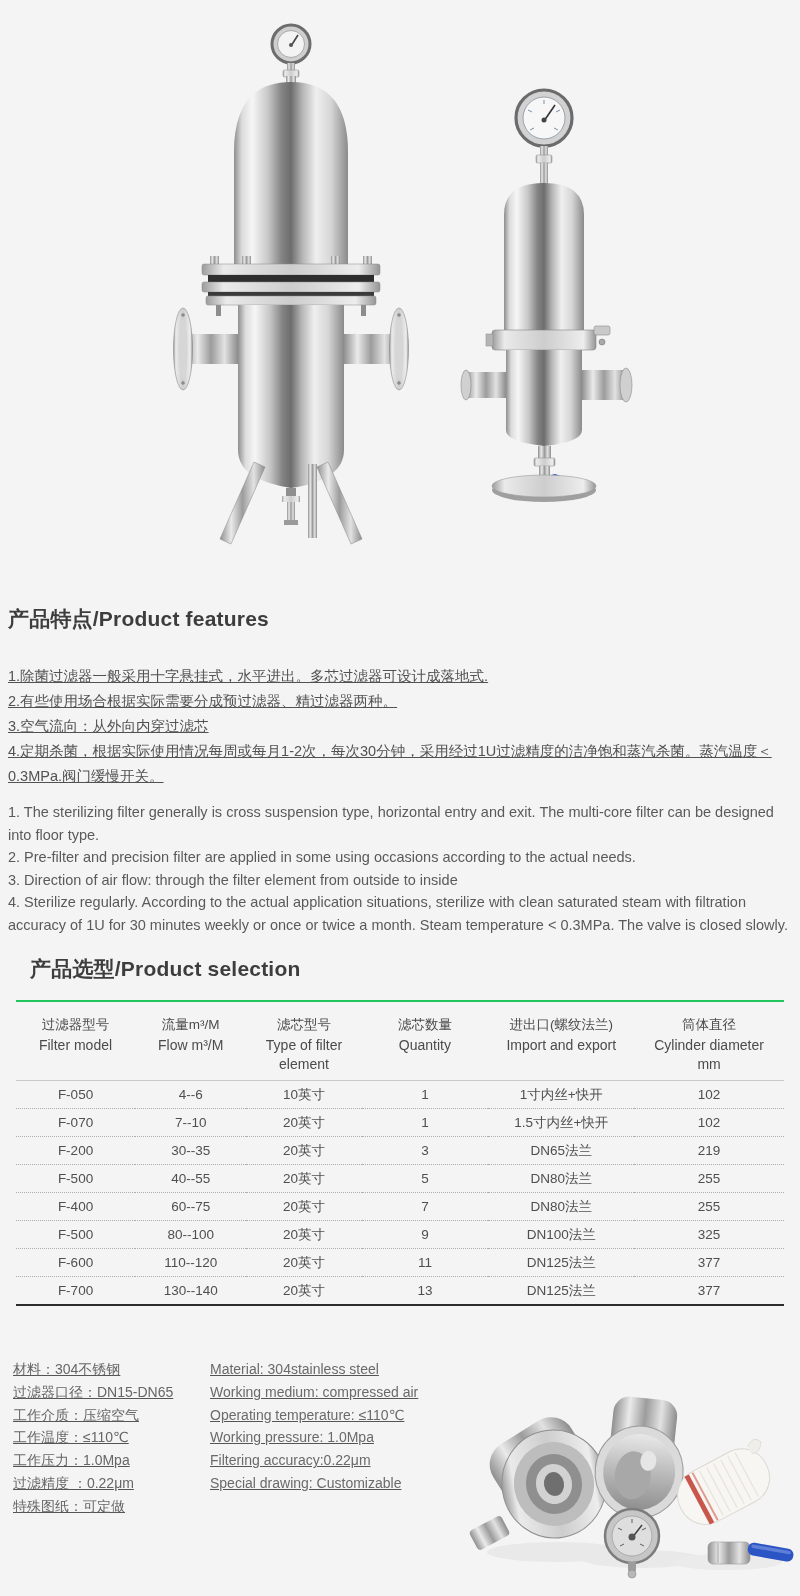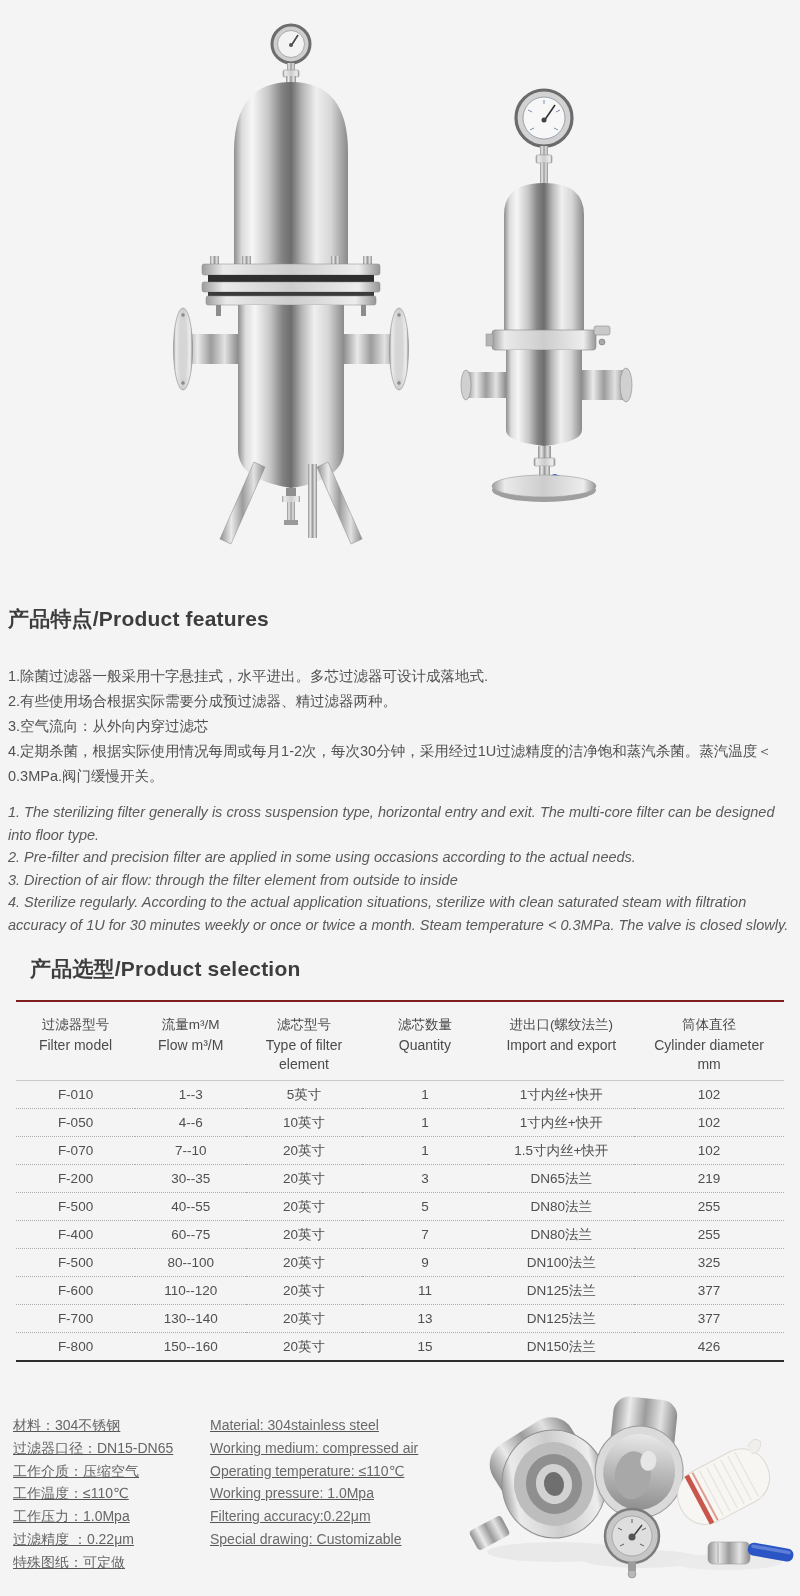--- a/index.html
+++ b/index.html
@@ -12,28 +12,28 @@
   .hero svg { position:absolute; }
   .svg-left  { left:158px; top:12px; }
   .svg-right { left:452px; top:80px; }
 
   
   .features { padding:0 8px;margin-top:44px; }
   .section-title { font-size:21px; line-height:30px; color:#3d3d3d; letter-spacing:0.2px; }
   .features .section-title { margin:14px 0 0 0; }
   .feat-list { list-style:none; }
   .feat-cn { margin-top:30px; width:786px; }
-  .feat-cn li { font-size:14.5px; line-height:25px; color:#525252; }
-  .feat-en { margin-top:12px; width:786px;font-style:italic; }
+  .feat-cn li { font-size:14.5px; line-height:25px; color:#525252;text-decoration:underline; }
+  .feat-en { margin-top:12px; width:786px; }
   .feat-en li { font-size:14.5px; line-height:22.5px; color:#5a5a5a; }
 
   
   .selection-title { margin:18px 0 0 30px; }
   table.sel { width:768px; margin:16px 16px 0 16px; border-collapse:collapse; table-layout:fixed;
-              border-top:2px solid #7f1d1d; border-bottom:2px solid #2d2d2d; }
+              border-top:2px solid #22c55e; border-bottom:2px solid #2d2d2d; }
   table.sel col.c1{width:15.5%} table.sel col.c2{width:14.5%} table.sel col.c3{width:15%}
   table.sel col.c4{width:16.5%} table.sel col.c5{width:19%}  table.sel col.c6{width:19.5%}
   table.sel th { font-weight:normal; vertical-align:top; padding:12px 0 6px 0; border-bottom:1px solid #c9c9c9; }
   table.sel th .cn { font-size:13.5px; line-height:22px; color:#4b4b4b; }
   table.sel th .en { font-size:14px; line-height:19px; color:#4b4b4b; white-space:pre-line; }
   table.sel td { text-align:center; font-size:13.5px; line-height:14px; padding:6.5px 0; color:#4f4f4f; }
   table.sel tbody tr + tr td { border-top:1px dotted #adadad; }
 
   
   .specs { display:flex; margin:52px 0 0 13px;text-decoration:underline; }
@@ -261,28 +261,20 @@
           </th>
           <th>
             <div class="cn">筒体直径</div>
             <div class="en">Cylinder diameter
 mm</div>
           </th>
         </tr>
       </thead>
       <tbody>
           <tr>
-            <td>F-010</td>
-            <td>1--3</td>
-            <td>5英寸</td>
-            <td>1</td>
-            <td>1寸内丝+快开</td>
-            <td>102</td>
-          </tr>
-          <tr>
             <td>F-050</td>
             <td>4--6</td>
             <td>10英寸</td>
             <td>1</td>
             <td>1寸内丝+快开</td>
             <td>102</td>
           </tr>
           <tr>
             <td>F-070</td>
             <td>7--10</td>
@@ -331,28 +323,20 @@
             <td>DN125法兰</td>
             <td>377</td>
           </tr>
           <tr>
             <td>F-700</td>
             <td>130--140</td>
             <td>20英寸</td>
             <td>13</td>
             <td>DN125法兰</td>
             <td>377</td>
-          </tr>
-          <tr>
-            <td>F-800</td>
-            <td>150--160</td>
-            <td>20英寸</td>
-            <td>15</td>
-            <td>DN150法兰</td>
-            <td>426</td>
           </tr>
         </tbody>
     </table>
   </div>
 
   <div class="specs">
     <ul class="spec-list spec-cn">
         <li>材料：304不锈钢</li>
         <li>过滤器口径：DN15-DN65</li>
         <li>工作介质：压缩空气</li>

